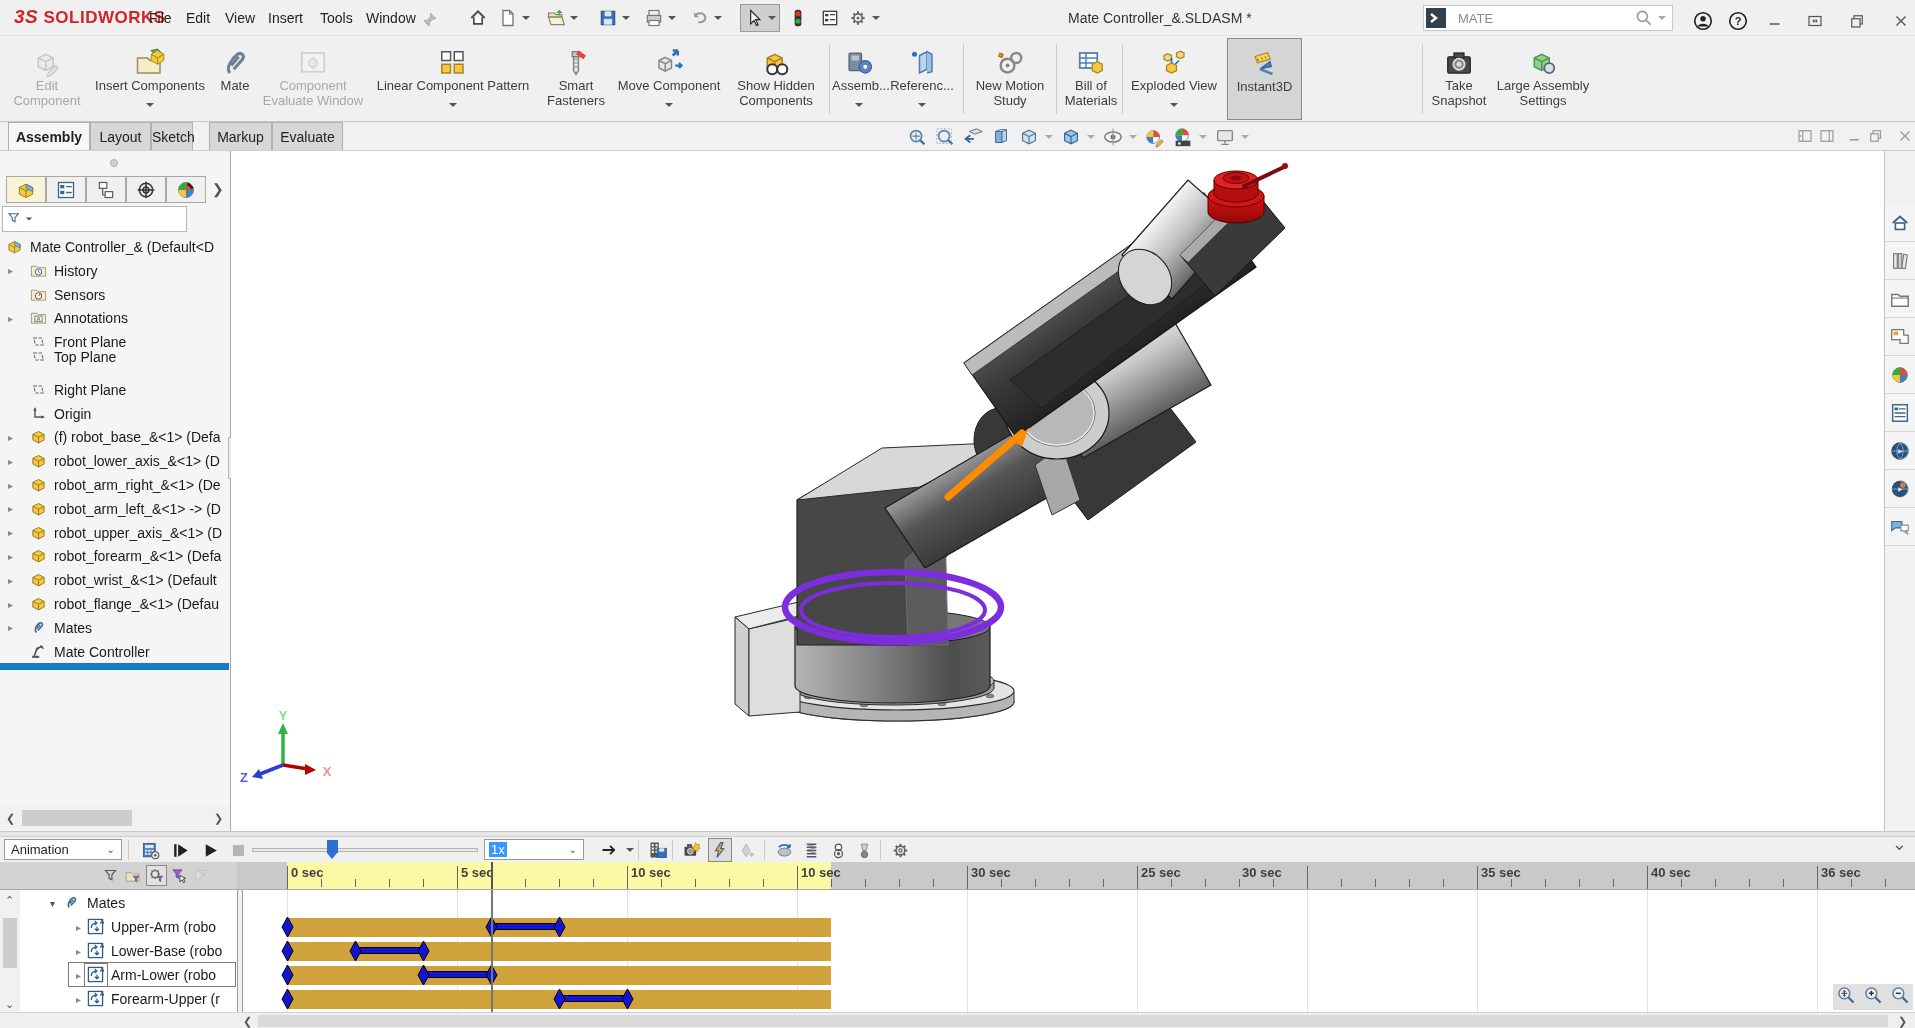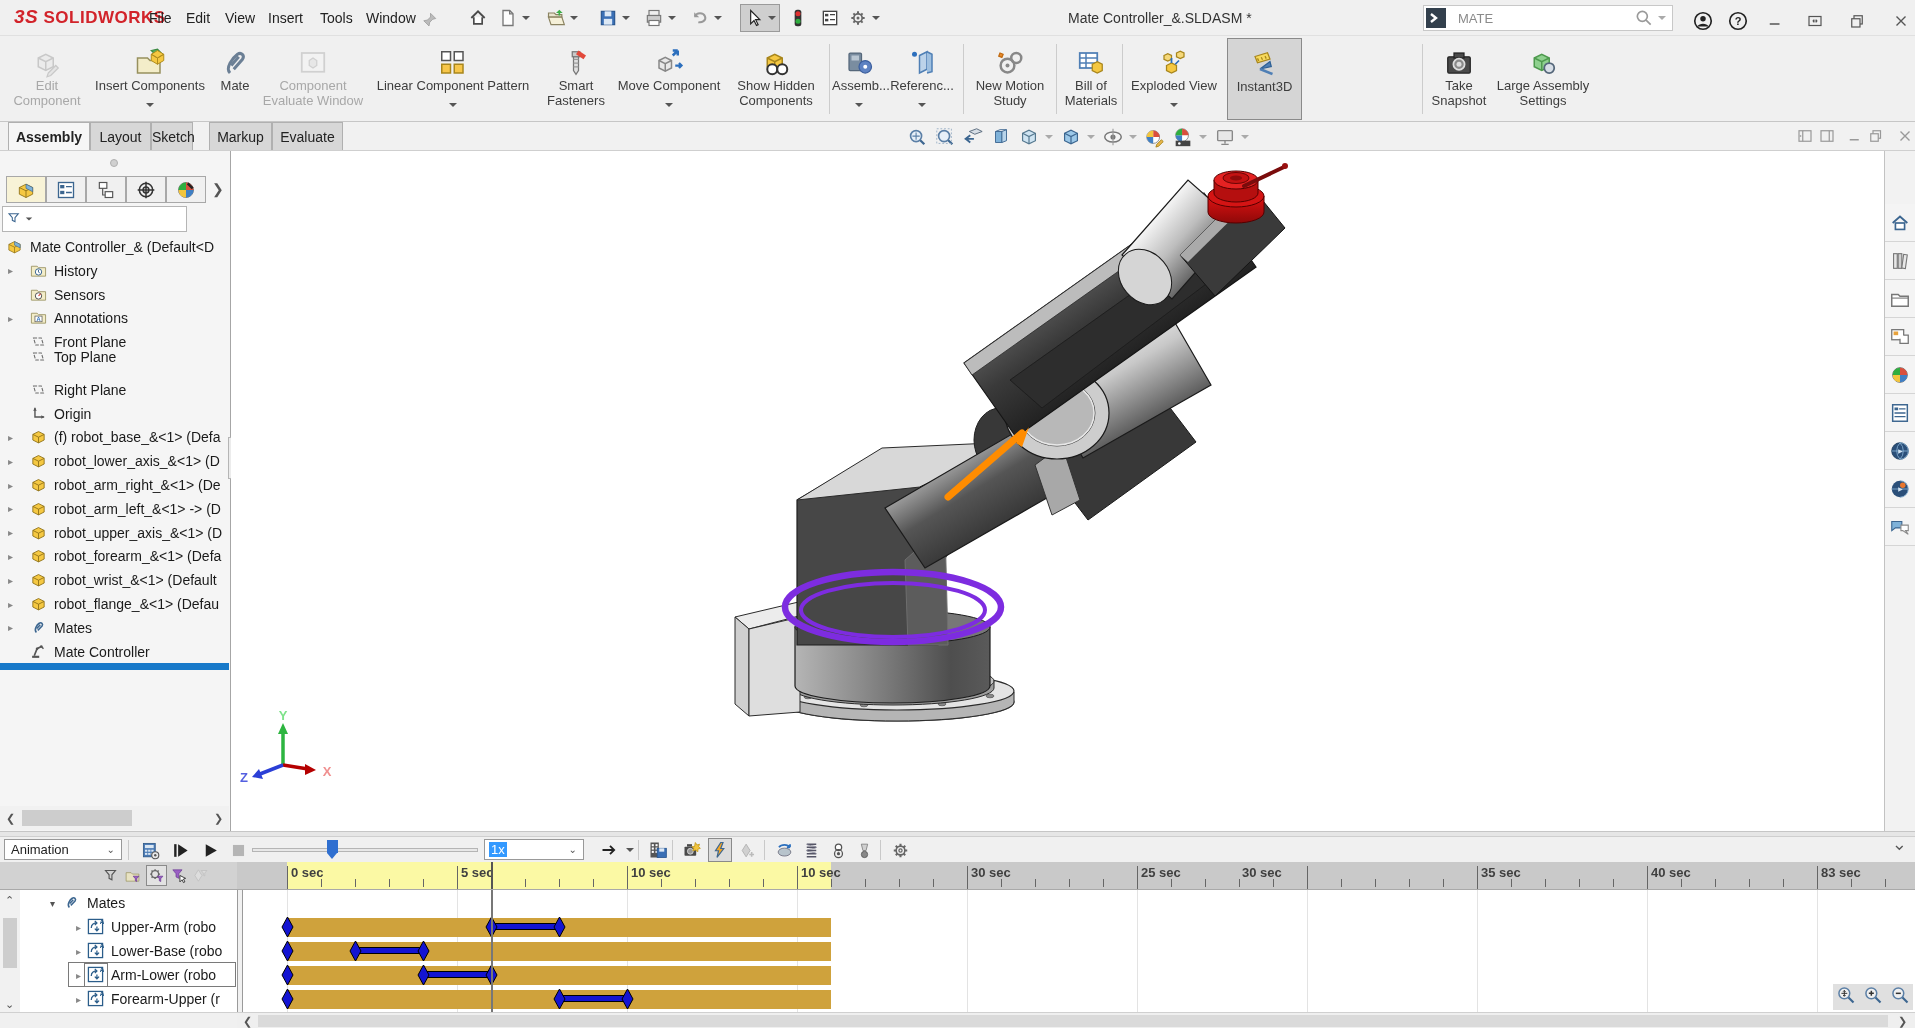--- a/index.html
+++ b/index.html
@@ -1057,21 +1057,21 @@
         <div class="rlabel" style="left:971px">30 sec</div>
         <div class="tick" style="left:1137px;top:4px;height:23px;"></div>
         <div class="rlabel" style="left:1141px">25 sec</div>
         <div class="tick" style="left:1307px;top:4px;height:23px;"></div>
         <div class="rlabel" style="left:1242px">30 sec</div>
         <div class="tick" style="left:1477px;top:4px;height:23px;"></div>
         <div class="rlabel" style="left:1481px">35 sec</div>
         <div class="tick" style="left:1647px;top:4px;height:23px;"></div>
         <div class="rlabel" style="left:1651px">40 sec</div>
         <div class="tick" style="left:1817px;top:4px;height:23px;"></div>
-        <div class="rlabel" style="left:1821px">83 sec</div>
+        <div class="rlabel" style="left:1821px">36 sec</div>
         <div class="tick" style="left:321px;top:17px;height:8px;"></div>
         <div class="tick" style="left:355px;top:17px;height:8px;"></div>
         <div class="tick" style="left:389px;top:17px;height:8px;"></div>
         <div class="tick" style="left:423px;top:17px;height:8px;"></div>
         <div class="tick" style="left:491px;top:17px;height:8px;"></div>
         <div class="tick" style="left:525px;top:17px;height:8px;"></div>
         <div class="tick" style="left:559px;top:17px;height:8px;"></div>
         <div class="tick" style="left:593px;top:17px;height:8px;"></div>
         <div class="tick" style="left:661px;top:17px;height:8px;"></div>
         <div class="tick" style="left:695px;top:17px;height:8px;"></div>

